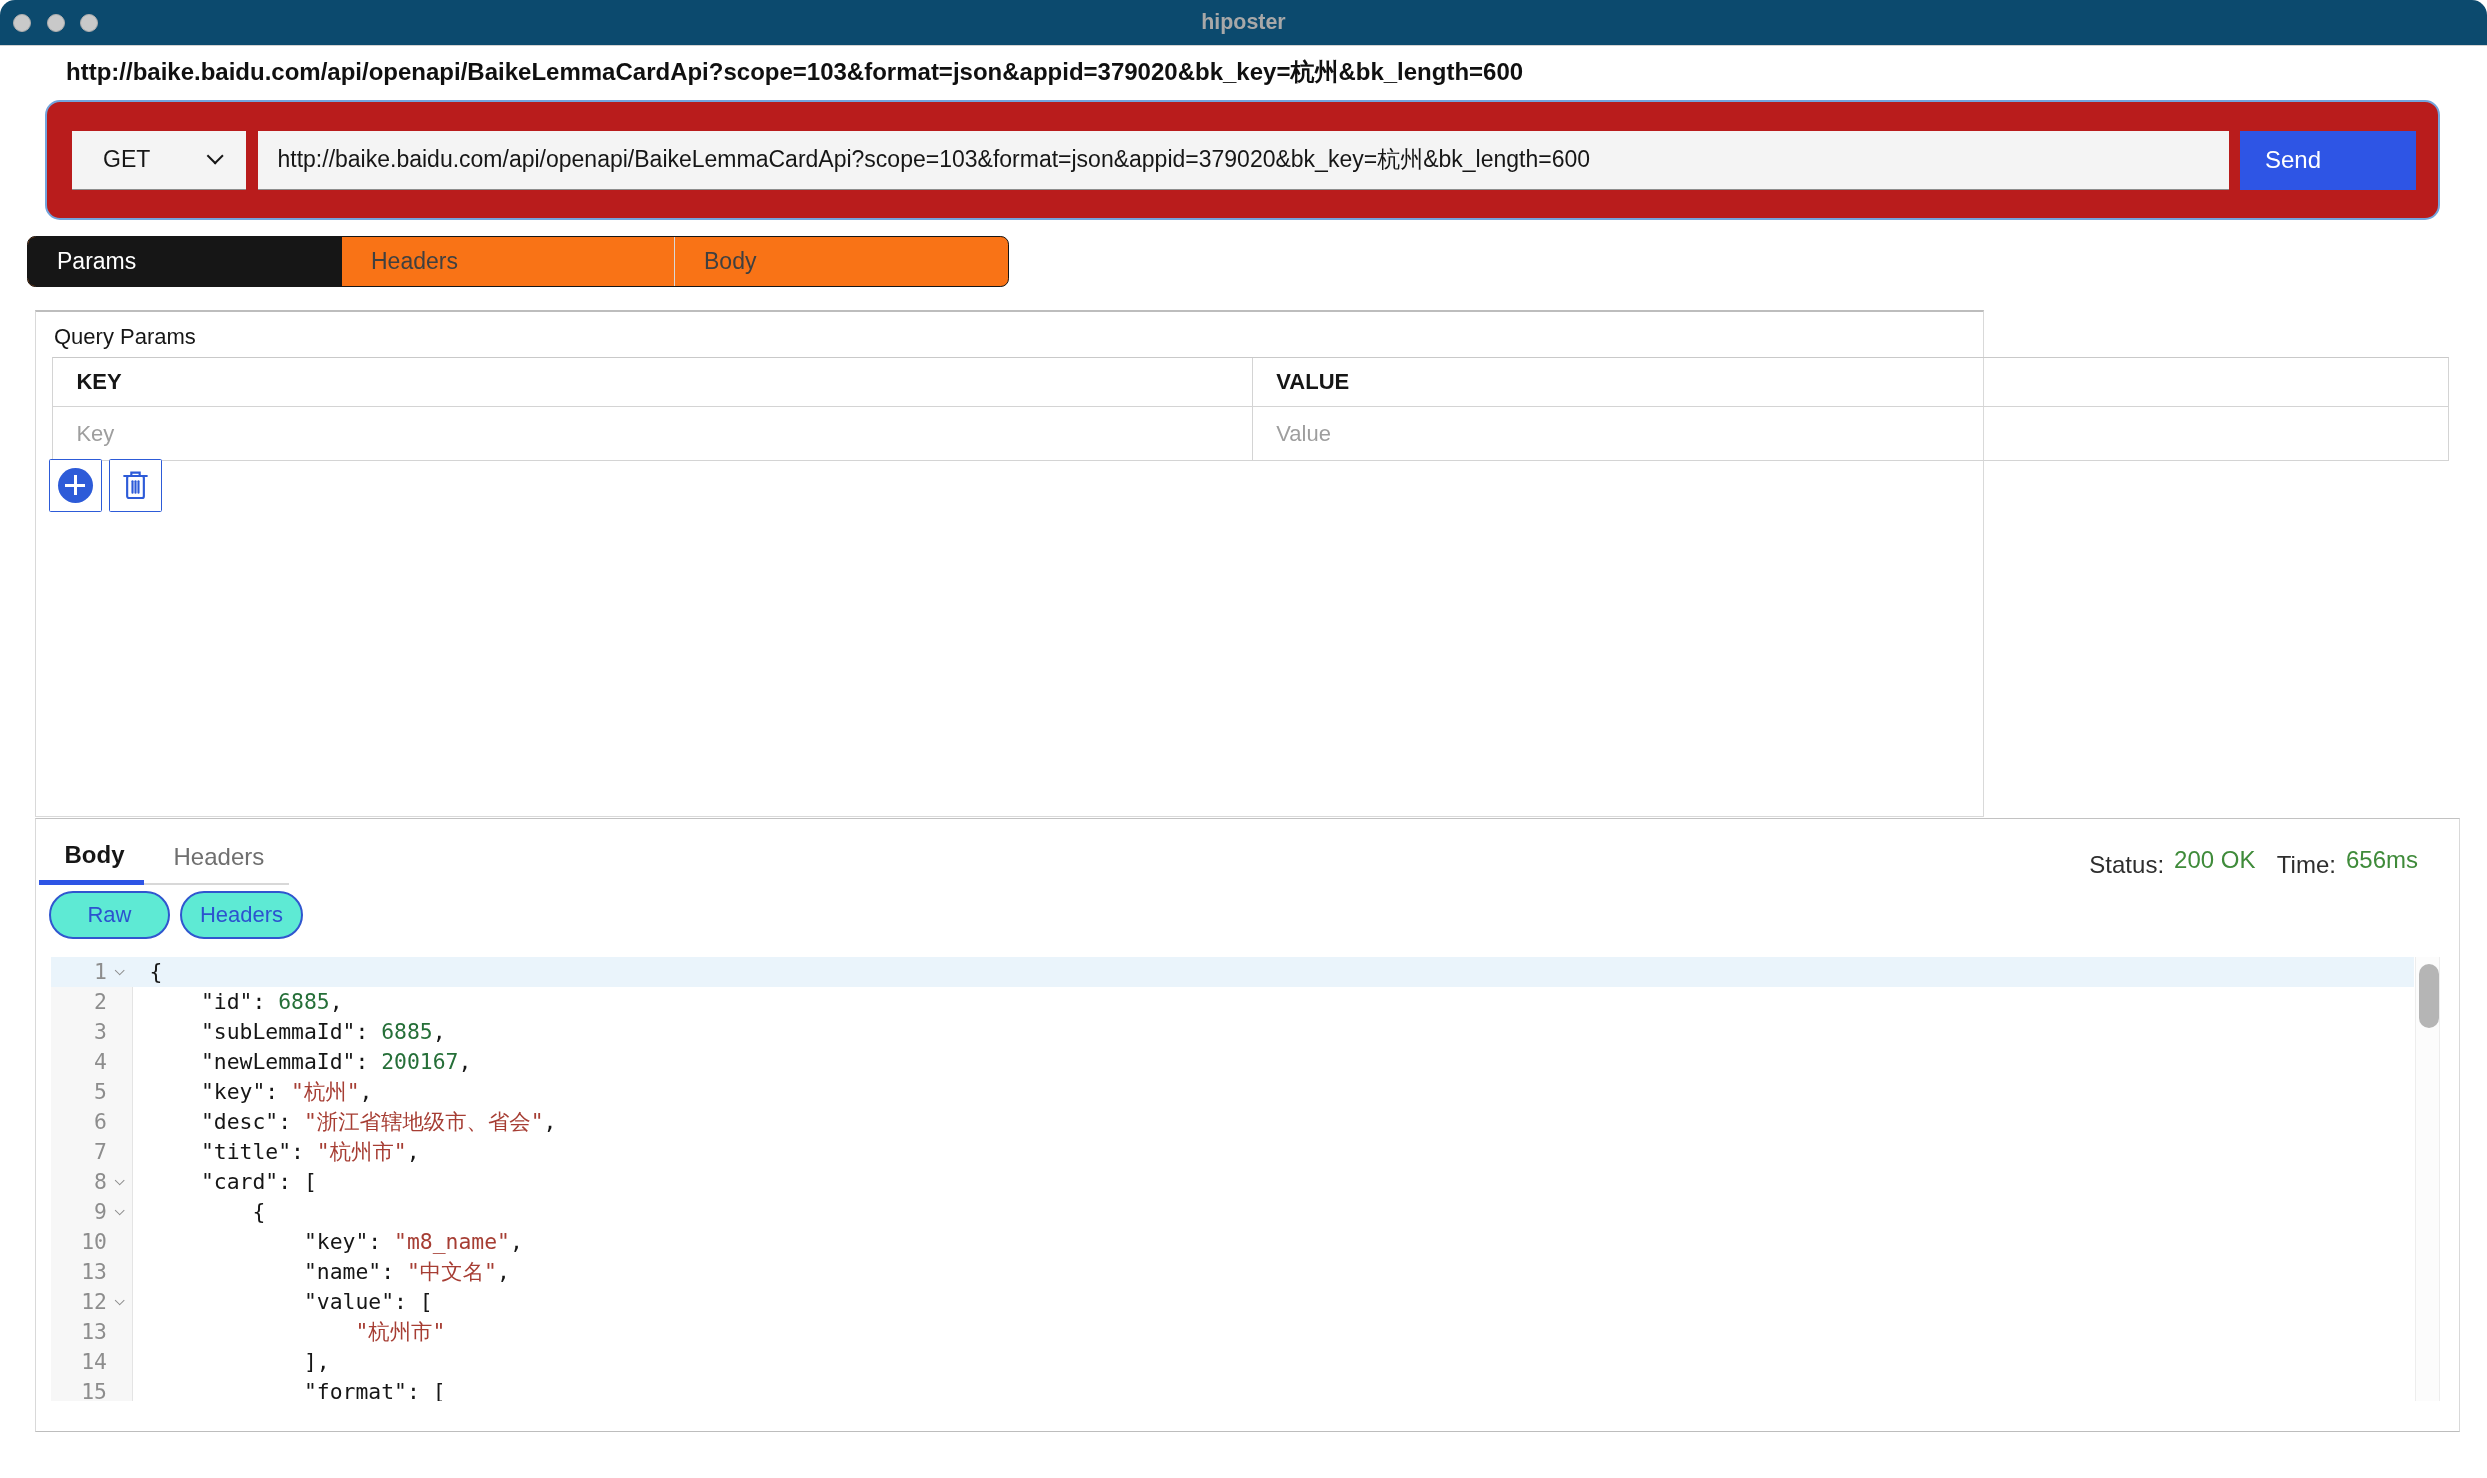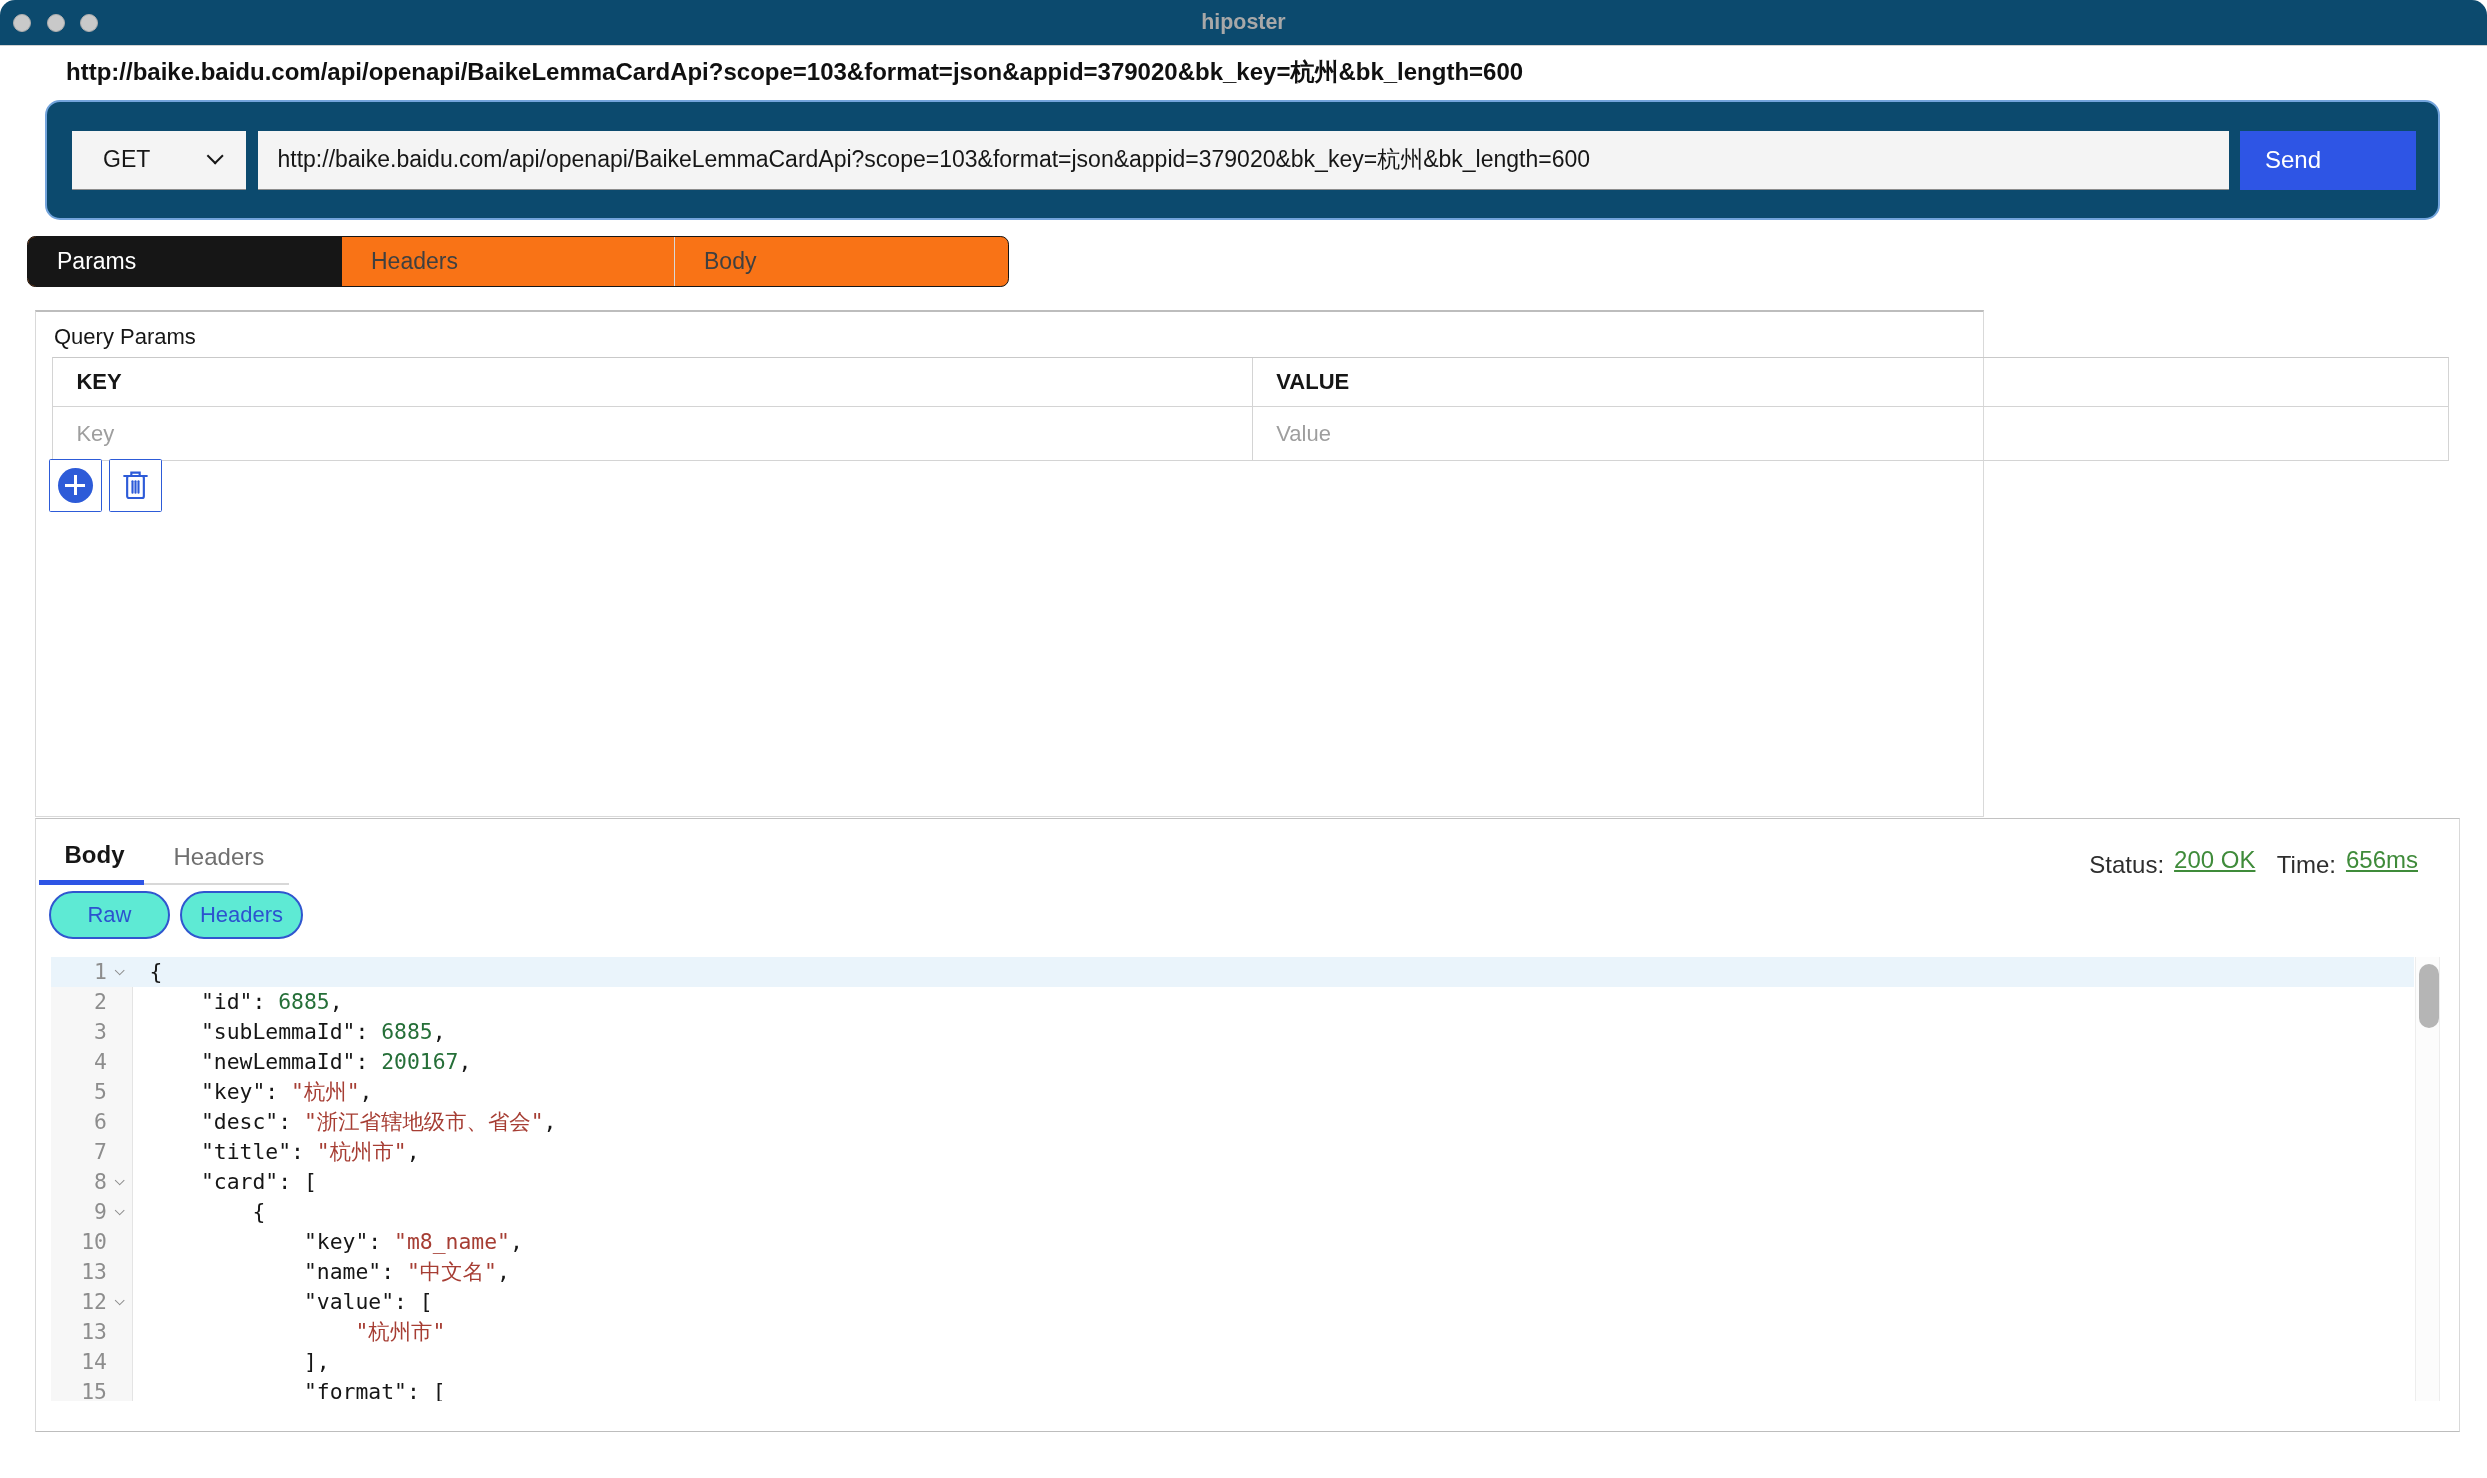--- a/index.html
+++ b/index.html
@@ -13,21 +13,21 @@
   .lights { position:absolute; left:13px; top:14px; display:flex; gap:15.6px; }
   .light { width:18px; height:18px; border-radius:50%; background:#c9c9c9; border:0.8px solid #adadad; }
   .win-title { position:absolute; left:0; top:0; width:100%; height:46px; line-height:44px;
     text-align:center; font-weight:bold; font-size:21.4px; color:#a8a8a8; }
 
   
   .url-heading { position:absolute; left:66px; top:56px; font-size:24px; font-weight:bold; color:#101010; }
 
   
   .req-panel { position:absolute; left:45px; top:100px; width:2395px; height:120px;
-    border:2.5px solid #73a4dc; border-radius:15px; background:#0c4a6e;
+    border:2.5px solid #73a4dc; border-radius:15px; background:#b91c1c;
     display:flex; align-items:center; padding:0 22px 0 25px; gap:11.5px; }
   .method-select { width:174px; height:59px; background:#f4f4f4; border-bottom:1.6px solid #8d8d8d;
     display:flex; align-items:center; justify-content:space-between; padding:0 25px 0 31px;
     font-size:23px; color:#161616; cursor:pointer; flex:none; }
   .chev-down { width:12.3px; height:12.3px; border-right:2.5px solid #161616; border-bottom:2.5px solid #161616;
     transform:rotate(45deg); margin-top:-6.6px; }
   .url-input { flex:1; height:59px; background:#f4f4f4; border:none; border-bottom:1.6px solid #8d8d8d;
     font-size:23px; color:#161616; padding:0 20px; font-family:"Liberation Sans", sans-serif; outline:none; }
   .send-btn { width:176px; height:59px; background:#2e55e5; color:#fff; border:none;
     font-size:24px; text-align:left; padding-left:25px; cursor:pointer; flex:none;
@@ -67,21 +67,21 @@
   .resp-panel { position:absolute; left:35px; top:818px; width:2425px; height:614px;
     background:#fff; border:0.8px solid #d9d9d9; border-top:1.6px solid #c2c2c2; border-bottom:1.6px solid #bdbdbd; }
   .resp-tabs { position:absolute; left:2.5px; top:11.5px; display:flex; align-items:flex-end; }
   .resp-tab { display:flex; align-items:center; height:54px; font-size:24px; cursor:pointer; }
   .resp-tab.active { width:105px; padding-left:26px; font-weight:bold; color:#161616;
     border-bottom:5px solid #2e55e5; }
   .resp-tab.inactive { width:145px; padding-left:30px; color:#6f6f6f; border-bottom:2.5px solid #d8d8d8; }
   .resp-meta { position:absolute; right:41px; top:21.4px; display:flex; align-items:center;
     font-size:24px; color:#2e2e2e; }
   .meta-label { margin-right:10px;margin-top:11px; }
-  .meta-green { color:#3f8b3a;text-decoration:underline; }
+  .meta-green { color:#3f8b3a; }
   .meta-gap { width:21.4px; }
   .view-pills { position:absolute; left:13px; top:72px; display:flex; gap:10px; }
   .pill { height:48px; border:2.5px solid #3056cf; border-radius:24px; background:#5eead4;
     color:#2c52cf; font-size:22px; display:flex; align-items:center; justify-content:center; cursor:pointer;
     font-family:"Liberation Sans", sans-serif; }
   .pill-raw { width:121px; } .pill-pretty { width:123px; }
 
   
   .code-wrap { position:absolute; left:15px; top:138px; width:2363px; height:444px; overflow:hidden;
     font-family:"DejaVu Sans Mono", monospace; font-size:21.4px; }

